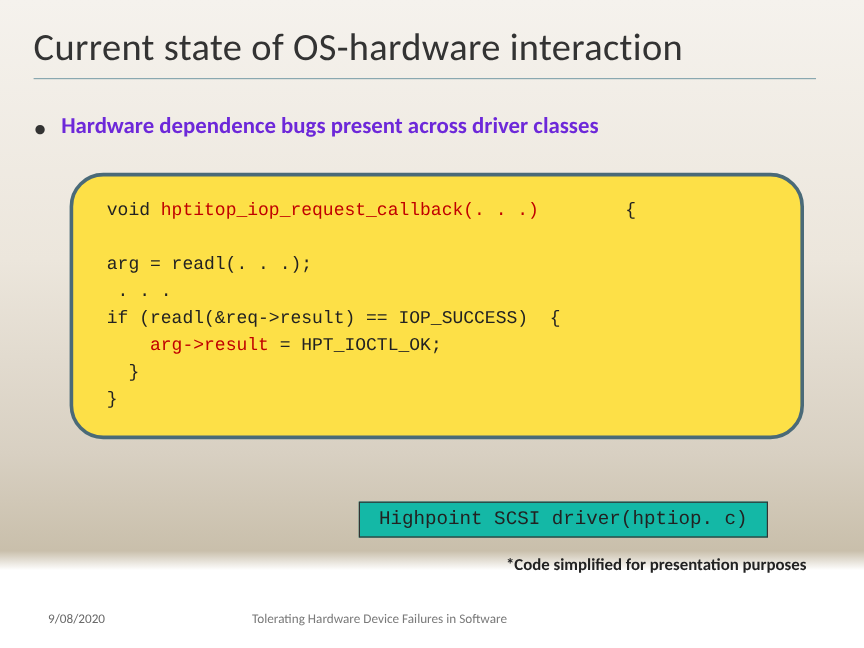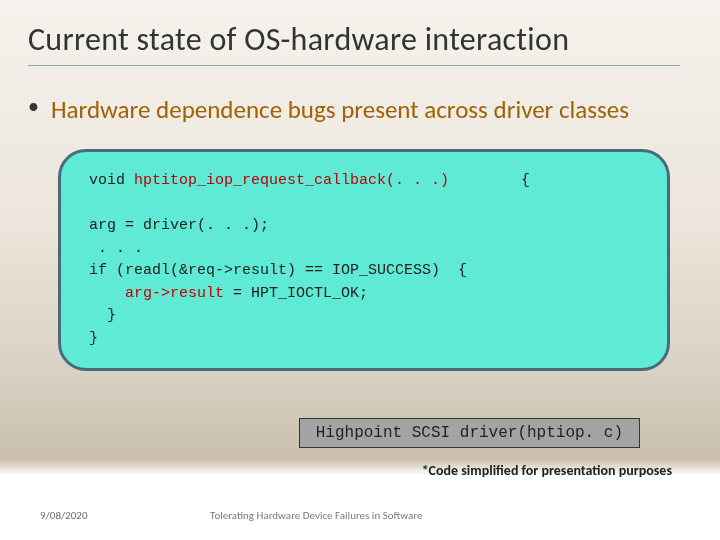--- a/index.html
+++ b/index.html
@@ -33,45 +33,45 @@
   align-items: flex-start;
   margin-bottom: 24px;
 }
 .bullet-dot {
   font-size: 22px;
   color: #333;
   margin-right: 12px;
   line-height: 1.2;
 }
 .bullet-text {
-  font-size: 25px;
-  color: #a16207;
+  font-size: 19px;
+  color: #6d28d9;
   line-height: 1.25;
-  font-weight: 400;
+  font-weight: 700;
 }
 .code-box {
   border: 3px solid #4a6a78;
   border-radius: 28px;
-  background: #5eead4;
+  background: #fde047;
   padding: 18px 28px 18px 28px;
   margin: 0 10px 0 30px;
   font-family: "Courier New", monospace;
   font-size: 15px;
   line-height: 1.5;
   color: #222;
   position: relative;
 }
 .code-line { white-space: pre; }
 .red { color: #c00000; }
 .label-box {
   position: absolute;
   right: 80px;
   top: 418px;
   border: 1px solid #333;
-  background: #a3a3a3;
+  background: #14b8a6;
   padding: 5px 16px;
   font-family: "Courier New", monospace;
   font-size: 16px;
   color: #222;
 }
 .footnote {
   position: absolute;
   right: 48px;
   top: 462px;
   font-size: 14px;
@@ -103,21 +103,21 @@
   <div class="title-underline"></div>
 
   <div class="bullet-row">
     <div class="bullet-dot">•</div>
     <div class="bullet-text">Hardware dependence bugs present across driver classes</div>
   </div>
 
   <div class="code-box">
     <div class="code-line"><span>void </span><span class="red">hptitop_iop_request_callback(. . .)</span><span>        {</span></div>
     <div class="code-line"> </div>
-    <div class="code-line">arg = driver(. . .);</div>
+    <div class="code-line">arg = readl(. . .);</div>
     <div class="code-line"> . . .</div>
     <div class="code-line">if (readl(&amp;req-&gt;result) == IOP_SUCCESS)  {</div>
     <div class="code-line"><span>    </span><span class="red">arg-&gt;result</span><span> = HPT_IOCTL_OK;</span></div>
     <div class="code-line">  }</div>
     <div class="code-line">}</div>
   </div>
 
   <div class="label-box">Highpoint SCSI driver(hptiop. c)</div>
 
   <div class="footnote">*Code simplified for presentation purposes</div>

